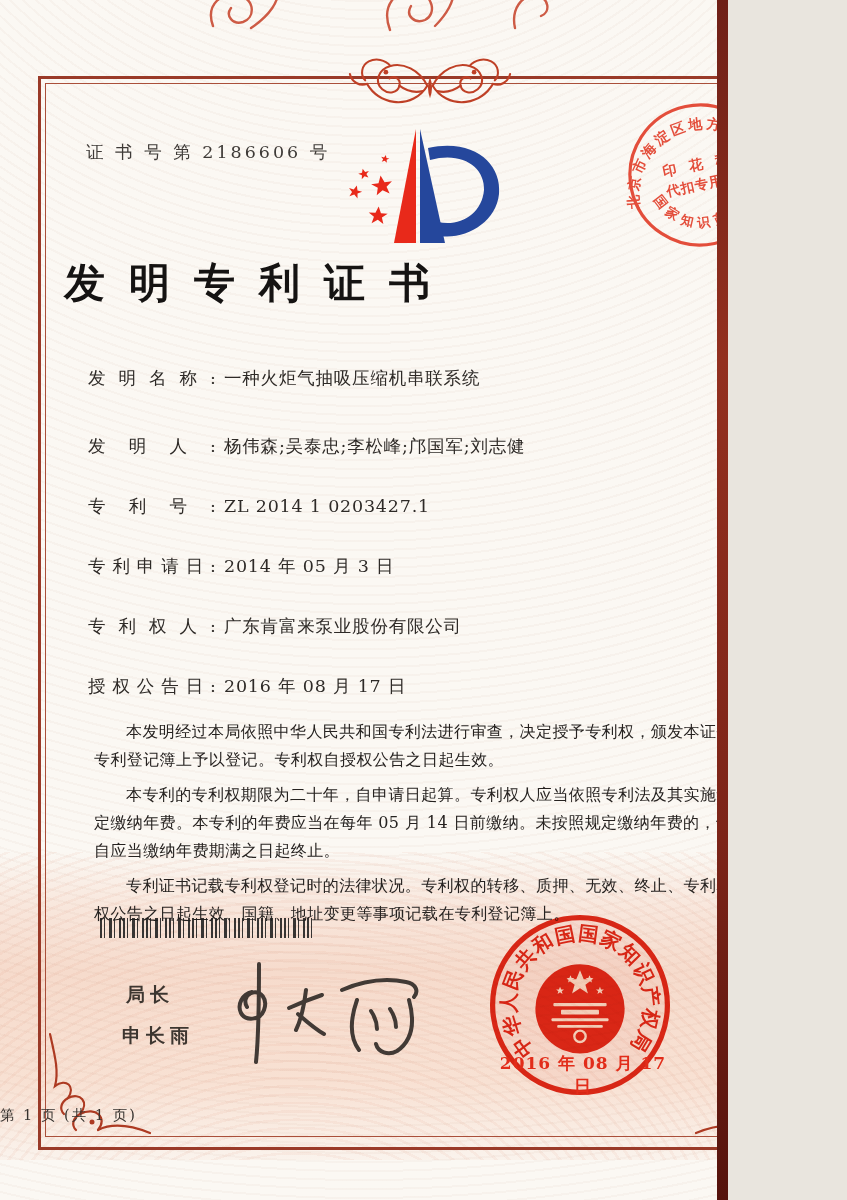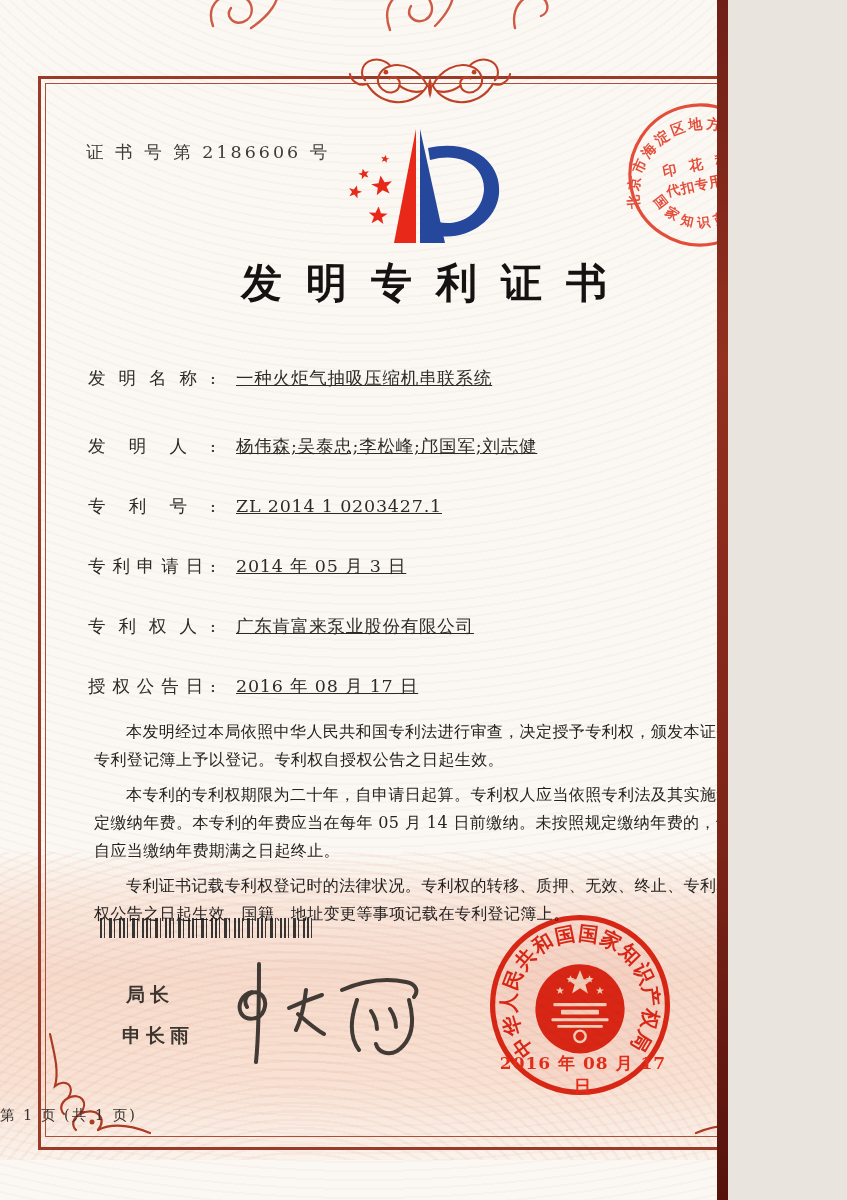--- a/index.html
+++ b/index.html
@@ -19,25 +19,25 @@
       repeating-radial-gradient(ellipse at 35% 150%, rgba(214,118,88,0.07) 0 3px, transparent 3px 10px),
       linear-gradient(180deg, rgba(246,216,201,0) 0px, rgba(246,216,201,0.55) 55px, #f6dbcc 120px, #f8e1d3 230px, rgba(248,227,216,0.25) 308px);
   }
   .edge-strip{
     position:absolute;right:0;top:0;width:11px;height:1200px;z-index:6;
     background:linear-gradient(180deg,#6f2017,#93301f 30%,#7c2418 70%,#55130c);
   }
   .frame-outer{position:absolute;left:38px;top:76px;width:770px;height:1068px;border:3px solid #9a3a28;z-index:1;}
   .frame-inner{position:absolute;left:45px;top:83px;width:754px;height:1052px;border:1px solid #aa4f3a;z-index:1;}
   .cert-no{position:absolute;left:86px;top:140px;font-size:17.5px;letter-spacing:3px;color:#3e3a37;z-index:3;}
-  .title{position:absolute;left:40px;top:256px;width:768px;text-align:center;font-size:41px;font-weight:600;
+  .title{position:absolute;left:40px;top:256px;width:768px;font-size:41px;font-weight:600;
          letter-spacing:24px;text-indent:24px;color:#151312;z-index:3;}
   .field-row{position:absolute;left:88px;z-index:3;font-size:17.5px;display:flex;align-items:baseline;color:#2e2a27;}
-  .field-label{display:inline-block;width:128px;text-align:justify;text-align-last:justify;margin-right:20px;flex:none;}
-  .field-value{letter-spacing:0.8px;text-decoration:underline;}
+  .field-label{display:inline-block;width:128px;text-align:justify;text-align-last:justify;margin-right:8px;flex:none;}
+  .field-value{letter-spacing:0.8px;}
   .body-text{position:absolute;left:86px;top:710px;width:694px;z-index:3;font-size:16px;line-height:1.73;
              letter-spacing:0.4px;color:#262220;}
   .body-text p{margin:8px;text-indent:2em;}
   .barcode{position:absolute;left:100px;top:918px;width:212px;height:20px;z-index:3;opacity:.88;
     background:repeating-linear-gradient(90deg,
       #1d1d1d 0 2px, transparent 2px 4px,
       #1d1d1d 4px 5px, transparent 5px 9px,
       #1d1d1d 9px 12px, transparent 12px 14px,
       #1d1d1d 14px 15px, transparent 15px 19px,
       #1d1d1d 19px 21px, transparent 21px 23px);}

